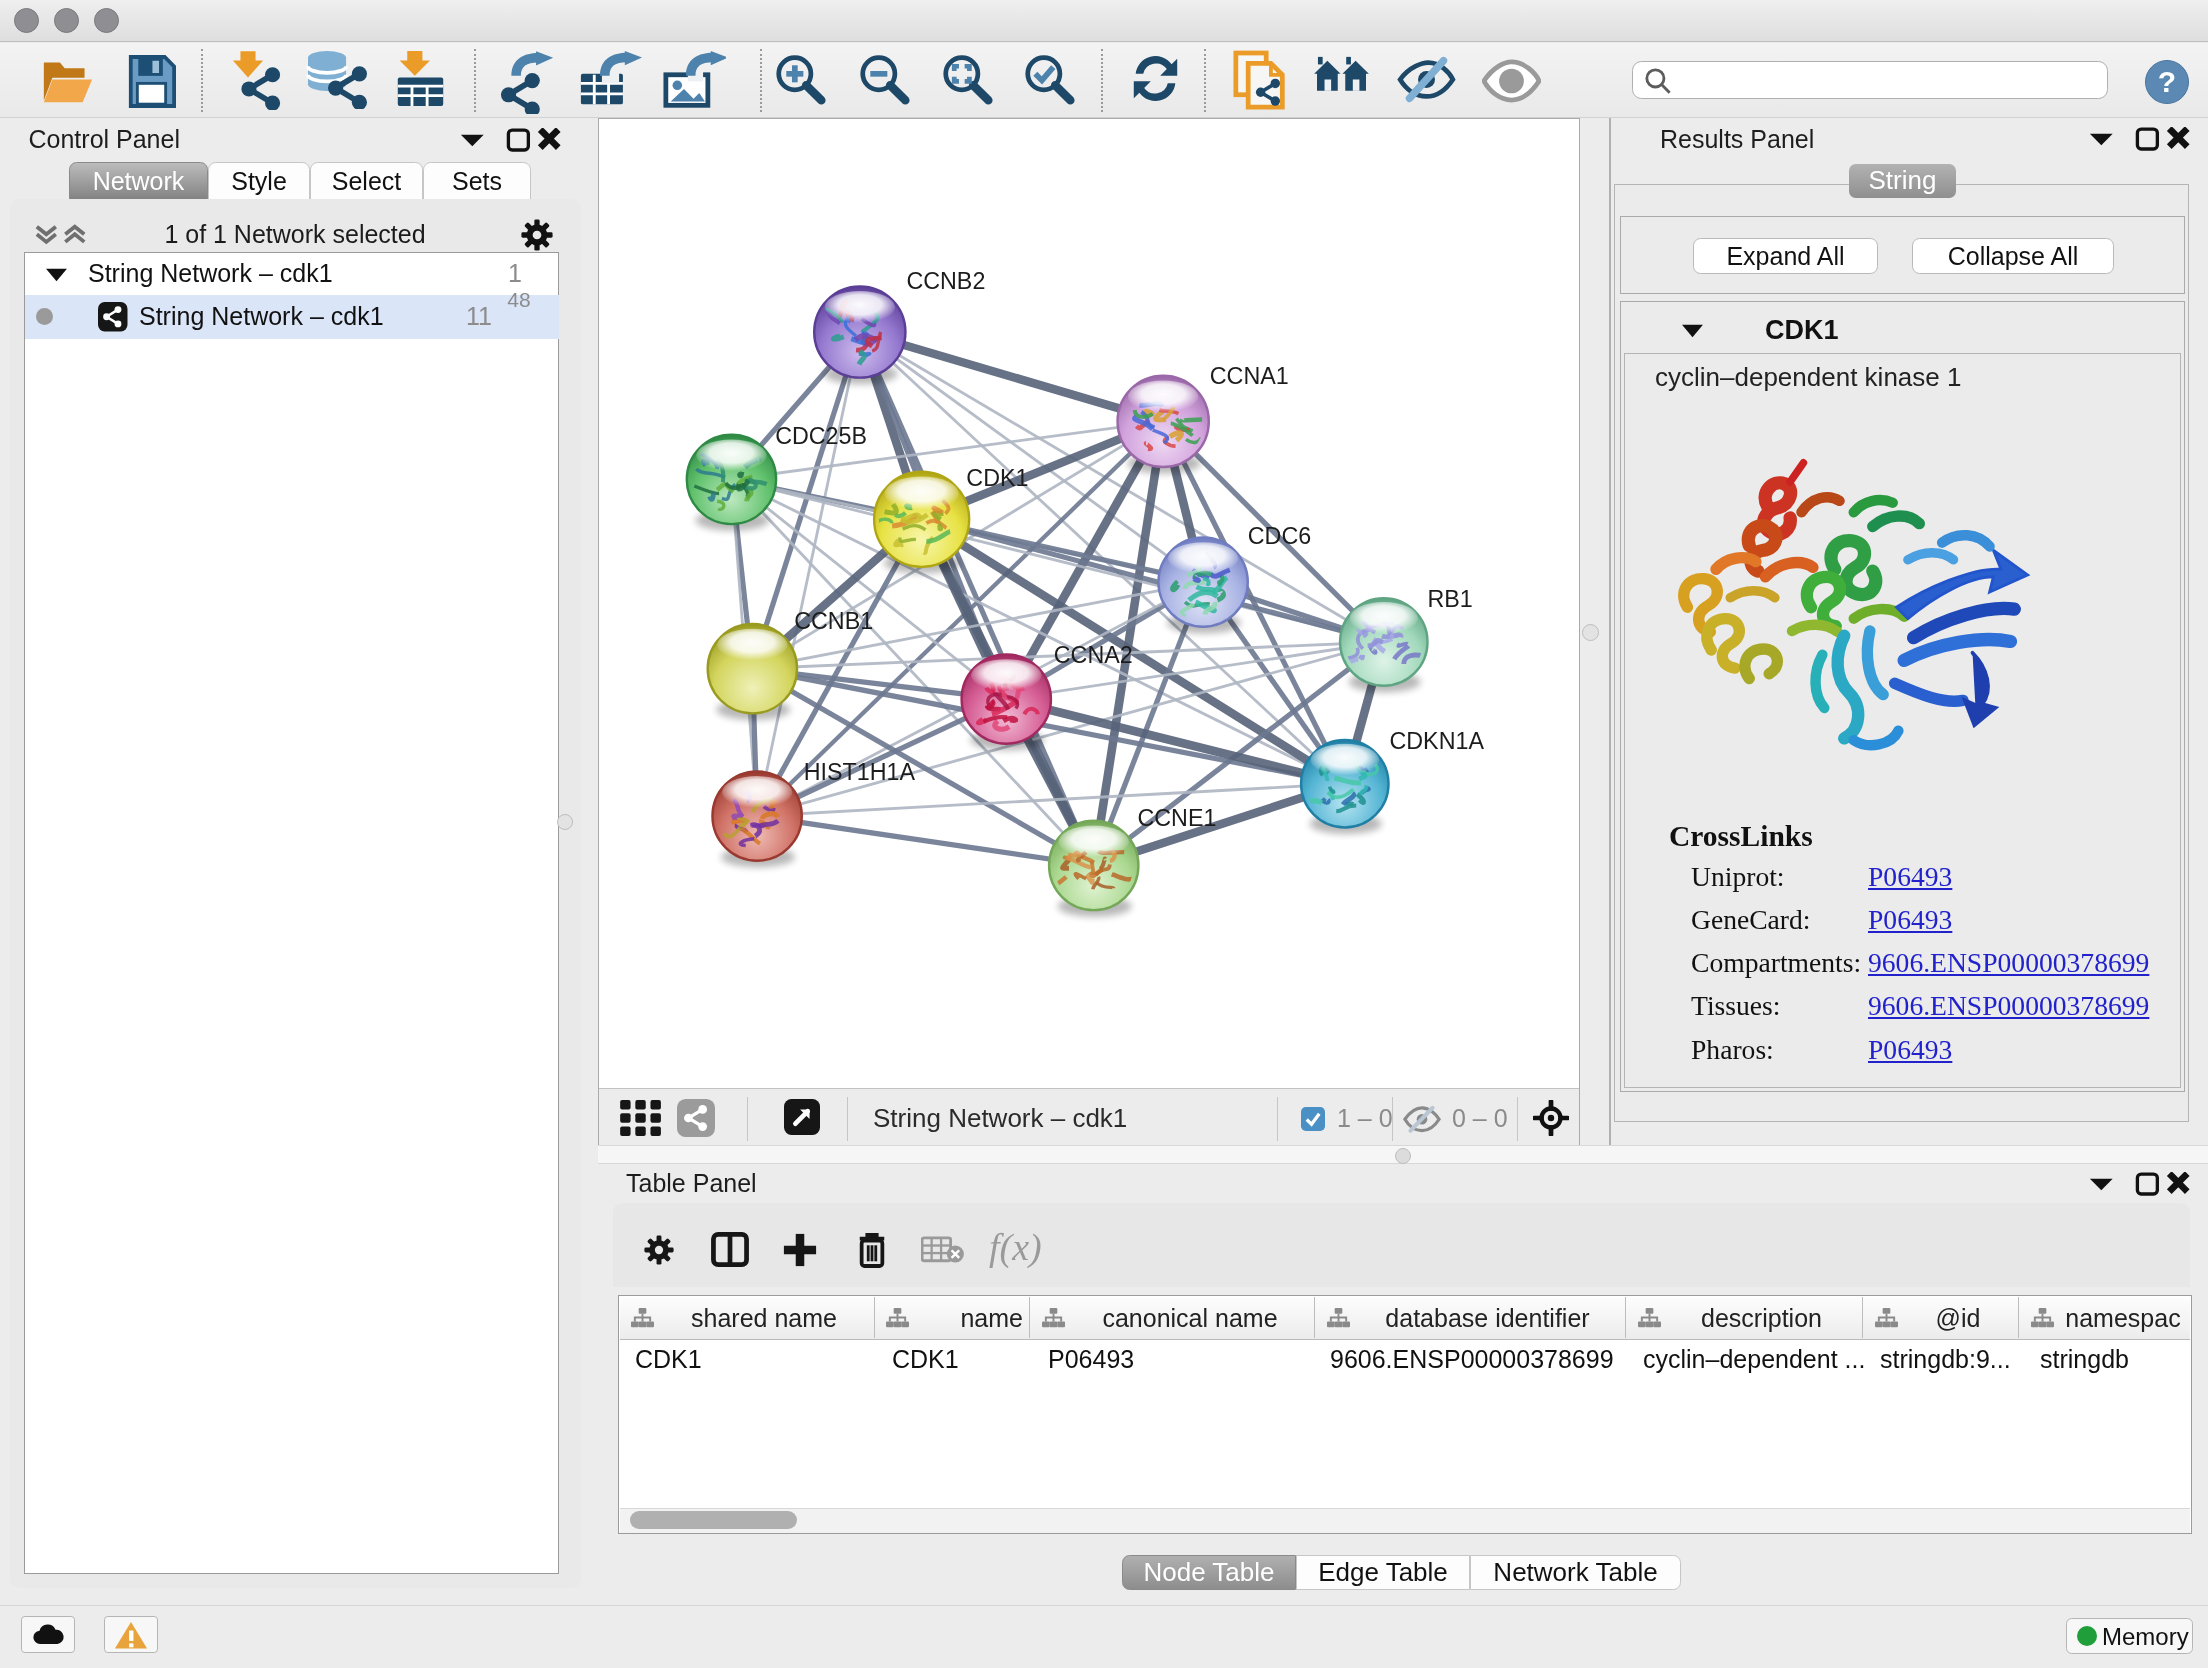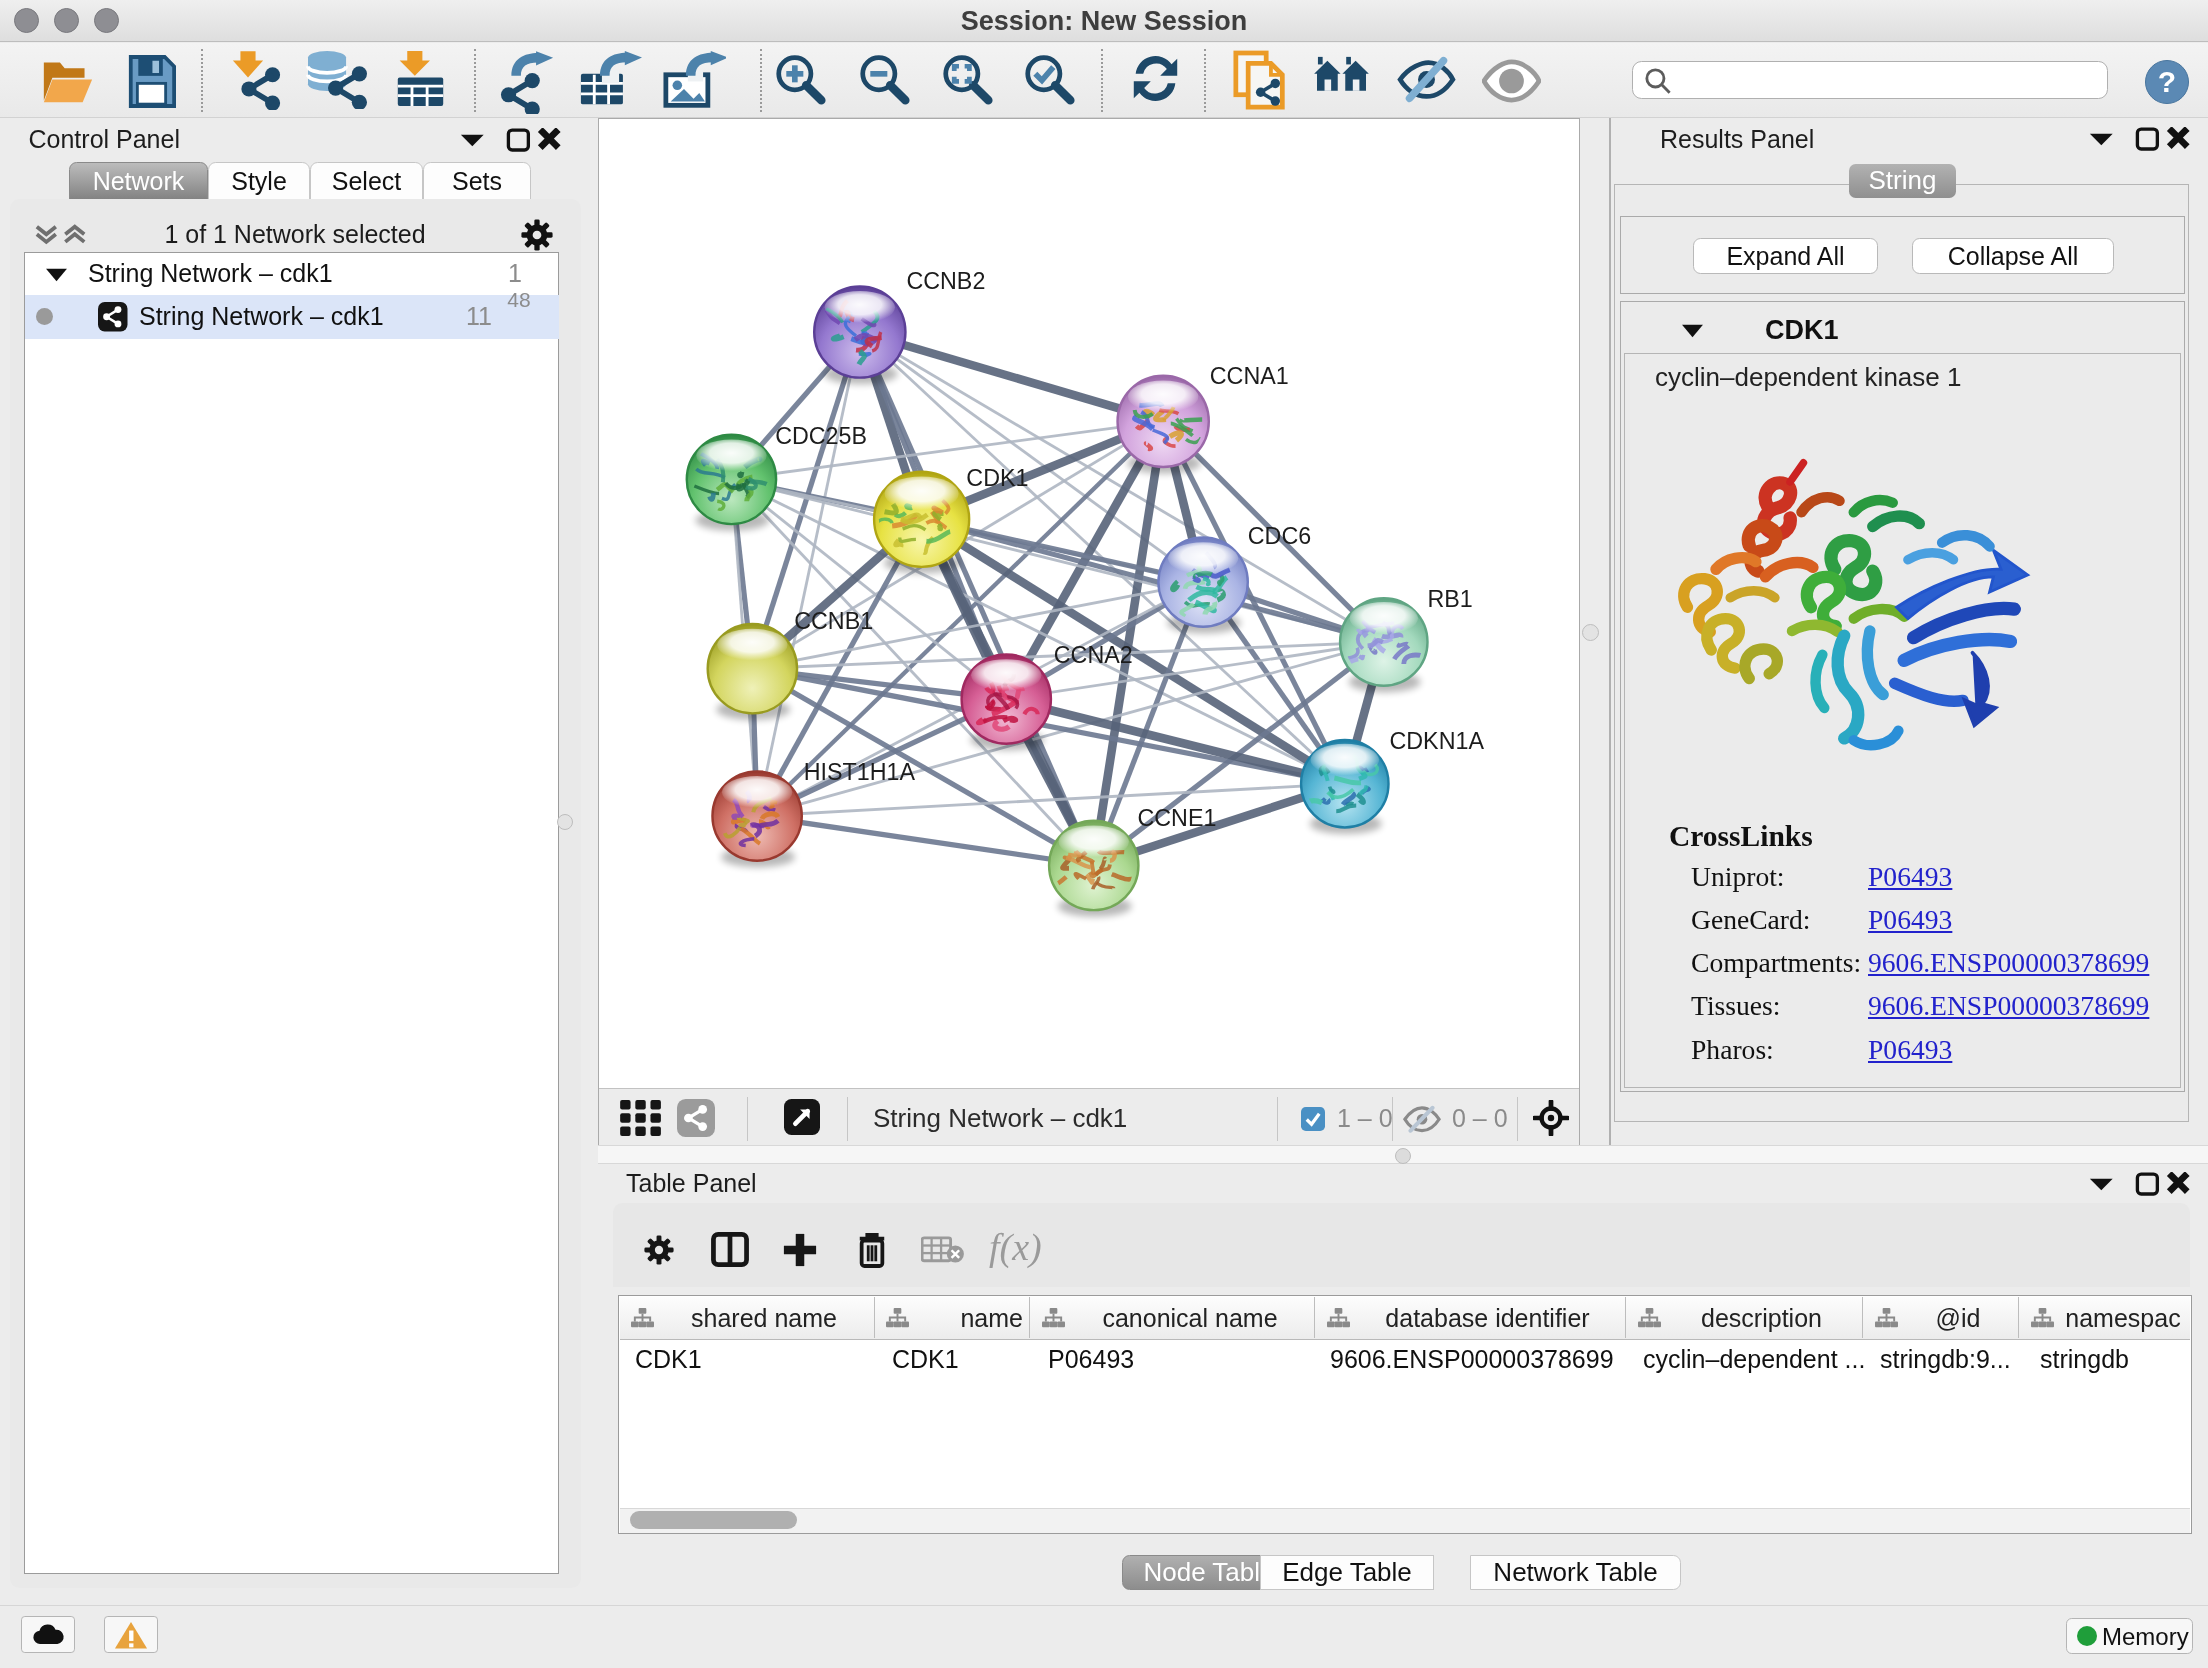--- a/index.html
+++ b/index.html
@@ -6,21 +6,20 @@
 .abs{position:absolute;}
 .ptitle{font-size:25px;color:#1d1d1d;}
 svg{display:block;}
 </style></head><body>
 
 <div class="abs" style="left:0;top:0;width:2208px;height:41px;
  background:linear-gradient(#efefef,#dedede);border-bottom:1.9px solid #bdbdbd;">
  <div class="abs" style="left:14.3px;top:7.6px;width:23px;height:23px;border-radius:50%;background:#8e8e93;border:1px solid #79797e;"></div>
  <div class="abs" style="left:54px;top:7.6px;width:23px;height:23px;border-radius:50%;background:#8e8e93;border:1px solid #79797e;"></div>
  <div class="abs" style="left:94px;top:7.6px;width:23px;height:23px;border-radius:50%;background:#8e8e93;border:1px solid #79797e;"></div>
- <div class="abs" style="left:0;top:5.7px;width:2208px;text-align:center;font-size:27px;font-weight:600;color:#3e3e3e;">Session: New Session</div>
 </div>
 <div class="abs" style="left:0;top:43px;width:2208px;height:74px;background:linear-gradient(#f3f3f3,#e9e9e9);border-bottom:1.9px solid #d2d2d2;"></div>
 <svg class="abs" style="left:41px;top:55px;" width="53" height="53" viewBox="0 0 56 56">
 <path d="M3 8 L20 8 L25 14 L46 14 L46 24 L12 24 L3 48 Z" fill="#c17817"></path>
 <path d="M12 26 L54 26 L44 50 L3 50 Z" fill="#f2a74b"></path>
   </svg>
 <svg class="abs" style="left:127px;top:55px;" width="49" height="53" viewBox="0 0 52 56">
 <path d="M4 2 L40 2 L50 12 L50 54 L4 54 Z" fill="#699bc4" stroke="#1d4e74" stroke-width="4"></path>
 <rect x="12" y="4" width="26" height="18" fill="#1d4e74"></rect>
     <rect x="27" y="6" width="7" height="13" fill="#9cc0da"></rect>
@@ -915,21 +914,21 @@
 <div class="abs" style="left:635px;top:1345px;font-size:25px;color:#111;">CDK1</div>
 <div class="abs" style="left:892px;top:1345px;font-size:25px;color:#111;">CDK1</div>
 <div class="abs" style="left:1048px;top:1345px;font-size:25px;color:#111;">P06493</div>
 <div class="abs" style="left:1330px;top:1345px;font-size:25px;color:#111;">9606.ENSP00000378699</div>
 <div class="abs" style="left:1643px;top:1345px;font-size:25px;color:#111;">cyclin–dependent ...</div>
 <div class="abs" style="left:1880px;top:1345px;font-size:25px;color:#111;">stringdb:9...</div>
 <div class="abs" style="left:2040px;top:1345px;font-size:25px;color:#111;">stringdb</div>
 <div class="abs" style="left:620px;top:1508px;width:1570px;height:24px;background:#f2f2f2;border-top:1px solid #d8d8d8;"></div>
 <div class="abs" style="left:630px;top:1511px;width:167px;height:18px;background:#b0b0b0;border-radius:9.5px;"></div>
 <div class="abs" style="left:1122px;top:1555px;width:174px;height:35px;background:linear-gradient(#b0b0b0,#8d8d8d);border:1px solid #8a8a8a;box-sizing:border-box;border-radius:7.6px 0 0 7.6px;color:#fff;font-size:26px;text-align:center;line-height:33px;">Node Table</div>
-<div class="abs" style="left:1260px;top:1555px;width:174px;height:35px;background:#fdfdfd;border:1px solid #c6c6c6;box-sizing:border-box;color:#111;font-size:26px;text-align:center;line-height:33px;">Edge Table</div>
+<div class="abs" style="left:1296px;top:1555px;width:174px;height:35px;background:#fdfdfd;border:1px solid #c6c6c6;box-sizing:border-box;color:#111;font-size:26px;text-align:center;line-height:33px;">Edge Table</div>
 <div class="abs" style="left:1470px;top:1555px;width:211px;height:35px;background:#fdfdfd;border:1px solid #c6c6c6;box-sizing:border-box;border-radius:0 7.6px 7.6px 0;color:#111;font-size:26px;text-align:center;line-height:33px;">Network Table</div>
 <div class="abs" style="left:0;top:1605px;width:2208px;height:64px;background:#ececec;border-top:1.9px solid #d6d6d6;"></div>
 <div class="abs" style="left:21px;top:1616px;width:54px;height:37px;background:#f7f7f7;border:1.9px solid #b5b5b5;border-radius:3.8px;box-sizing:border-box;"></div>
 <svg class="abs" style="left:31px;top:1624px;" width="34" height="21" viewBox="0 0 36 22">
 <path d="M10 21 a7 7 0 0 1 -1 -14 a9 9 0 0 1 17 -1 a6.5 6.5 0 0 1 2 15 Z" fill="#111111"></path>
   </svg>
 <div class="abs" style="left:104px;top:1616px;width:54px;height:37px;background:#f7f7f7;border:1.9px solid #b5b5b5;border-radius:3.8px;box-sizing:border-box;"></div>
 <svg class="abs" style="left:114px;top:1621px;" width="34" height="28.5" viewBox="0 0 36 30">
 <path d="M18 1 L35 29 L1 29 Z" fill="#e8a33d"></path>
 <rect x="16" y="10" width="4.6" height="11" fill="#ffffff"></rect>

